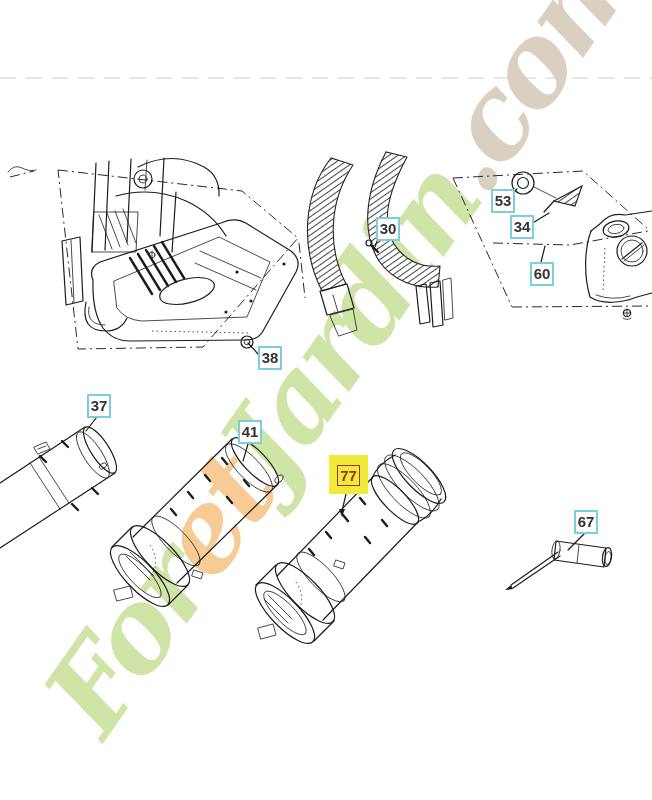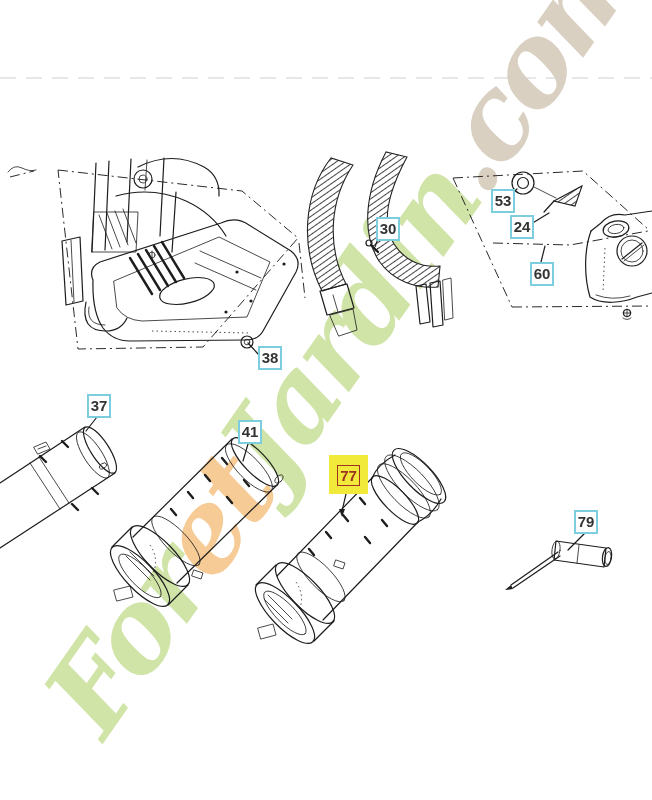--- a/index.html
+++ b/index.html
@@ -258,22 +258,22 @@
       <path class="ln" d="M346,494 L342,511"></path>
       <path class="fillb" d="M339,509 L345,509 L342,517 Z"></path>
       <path class="ln" d="M584,534 L568,550"></path>
     </g>
   </svg>
 
   <div class="plabel lb-20">30</div>
   <div class="plabel lb-38">38</div>
   <div class="plabel lb-50">60</div>
   <div class="plabel lb-53">53</div>
-  <div class="plabel lb-55">24</div>
+  <div class="plabel lb-55">34</div>
   <div class="plabel lb-75">37</div>
   <div class="plabel lb-76">41</div>
 
   <div class="hl">
     <div class="inner">77</div>
   </div>
 
-  <div class="plabel lb-79">79</div>
+  <div class="plabel lb-79">67</div>
 </div>
 
 </body></html>

